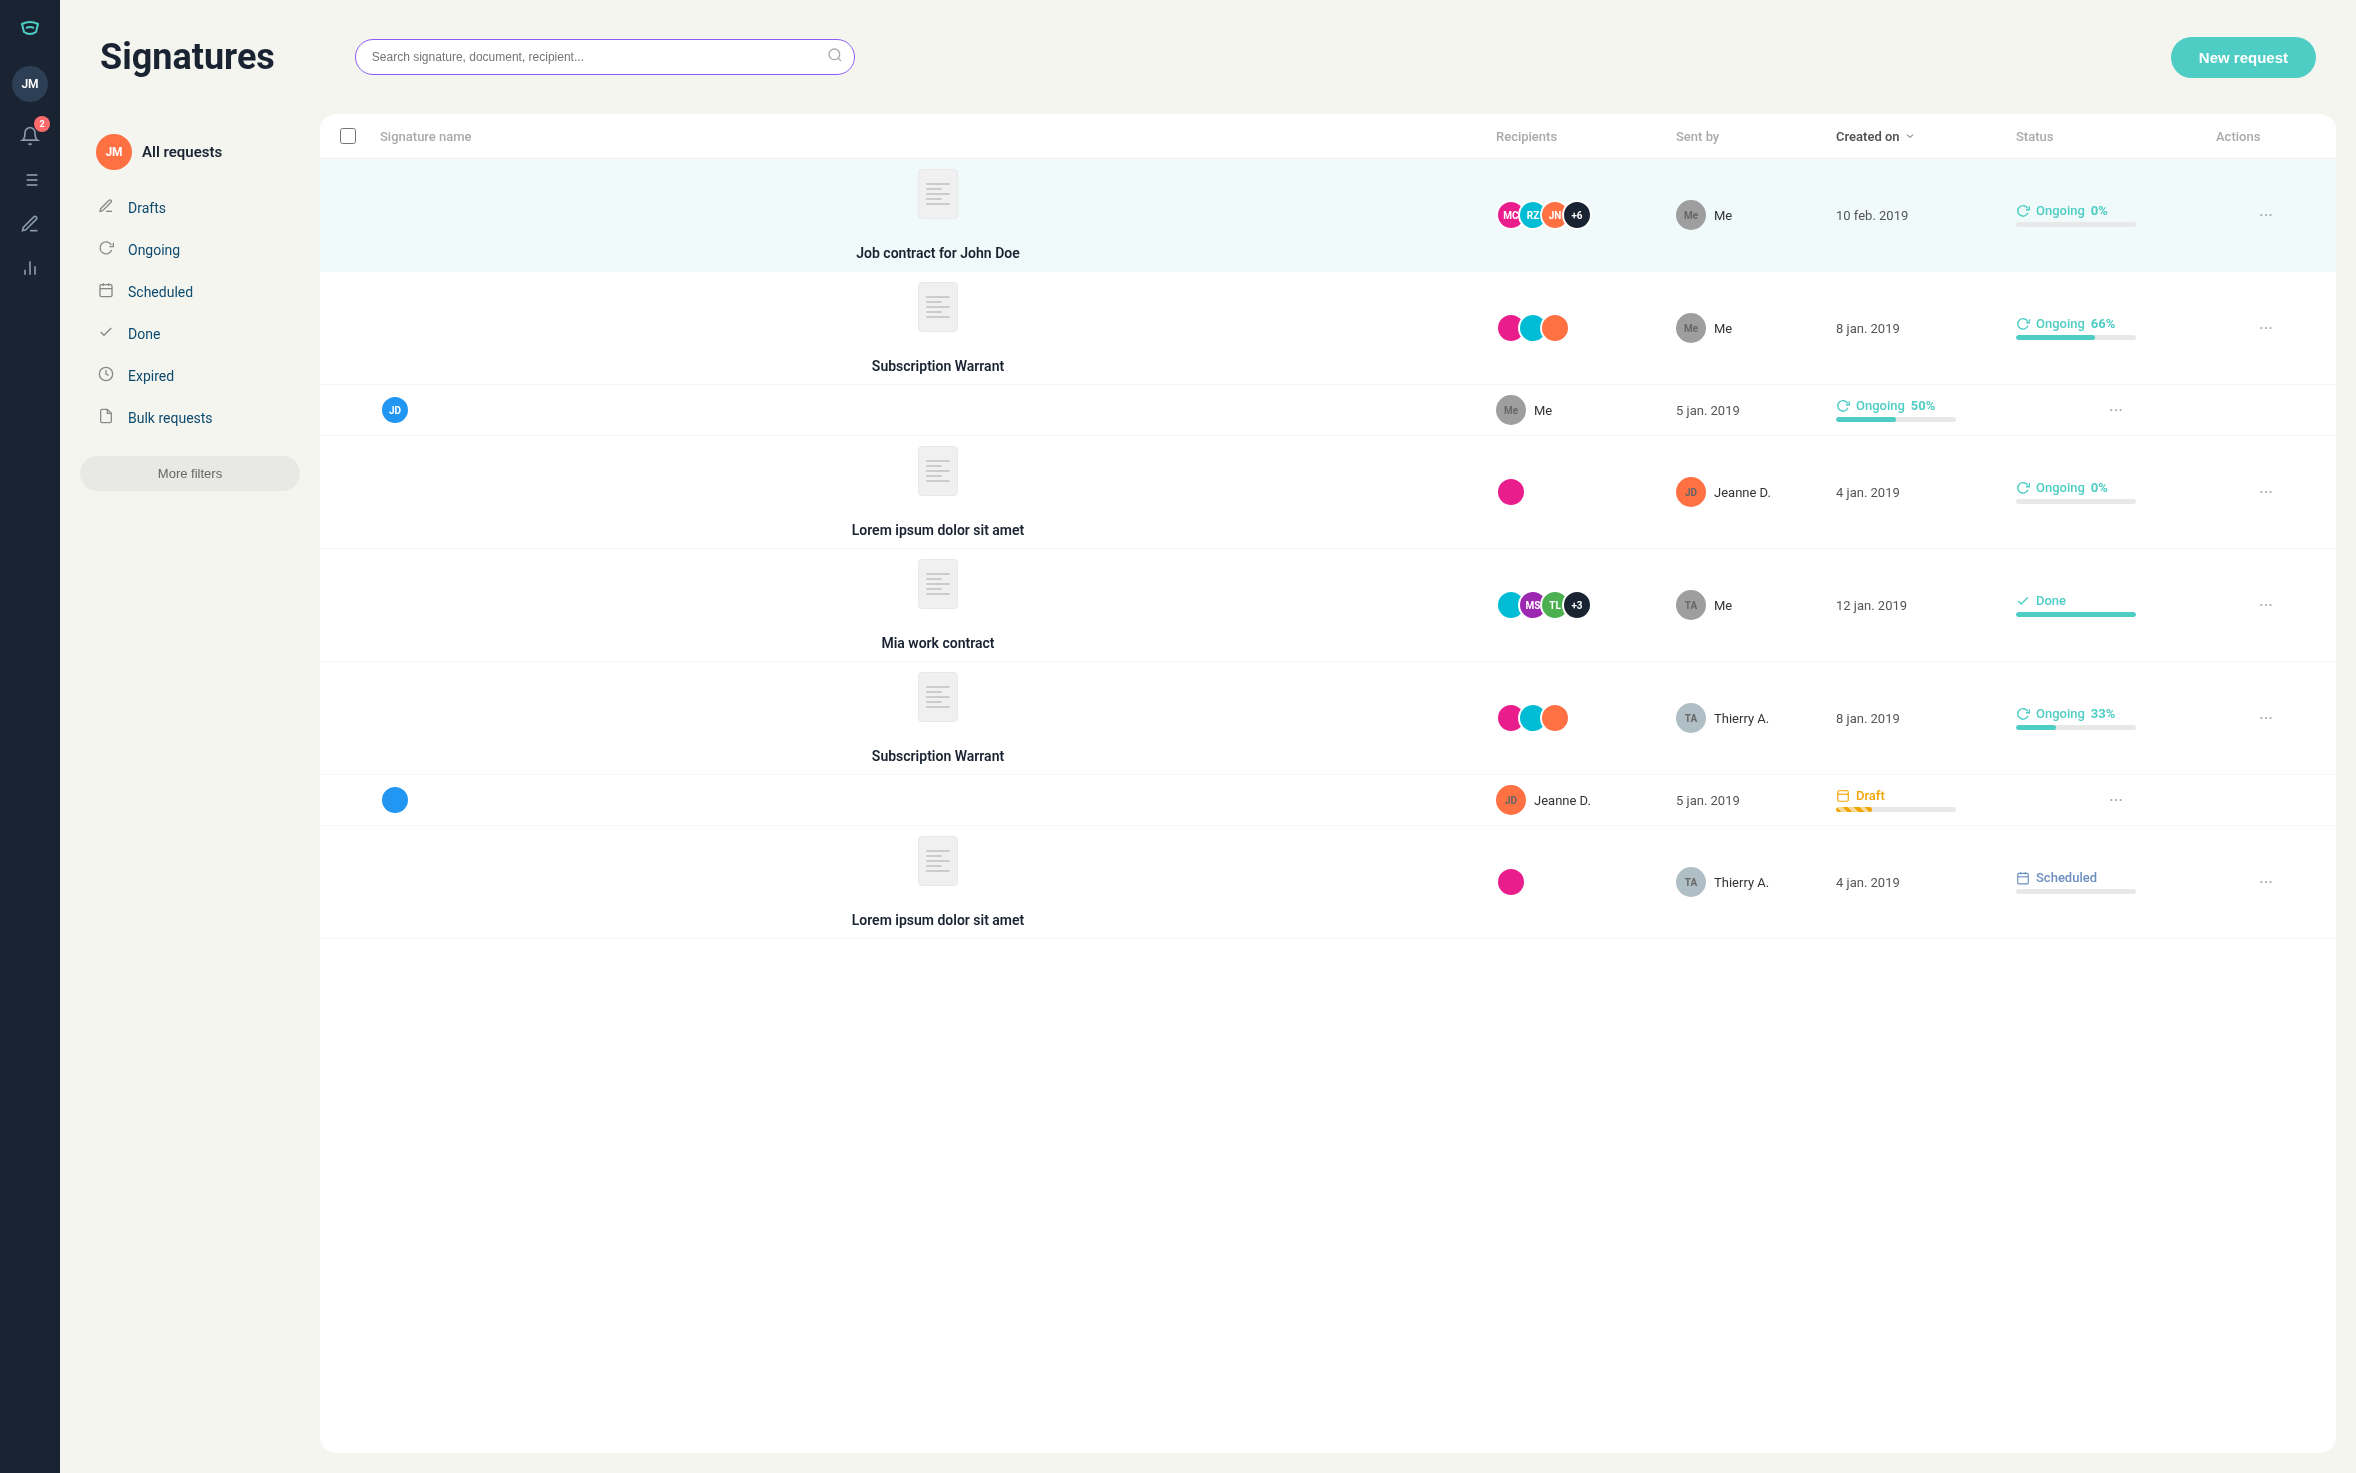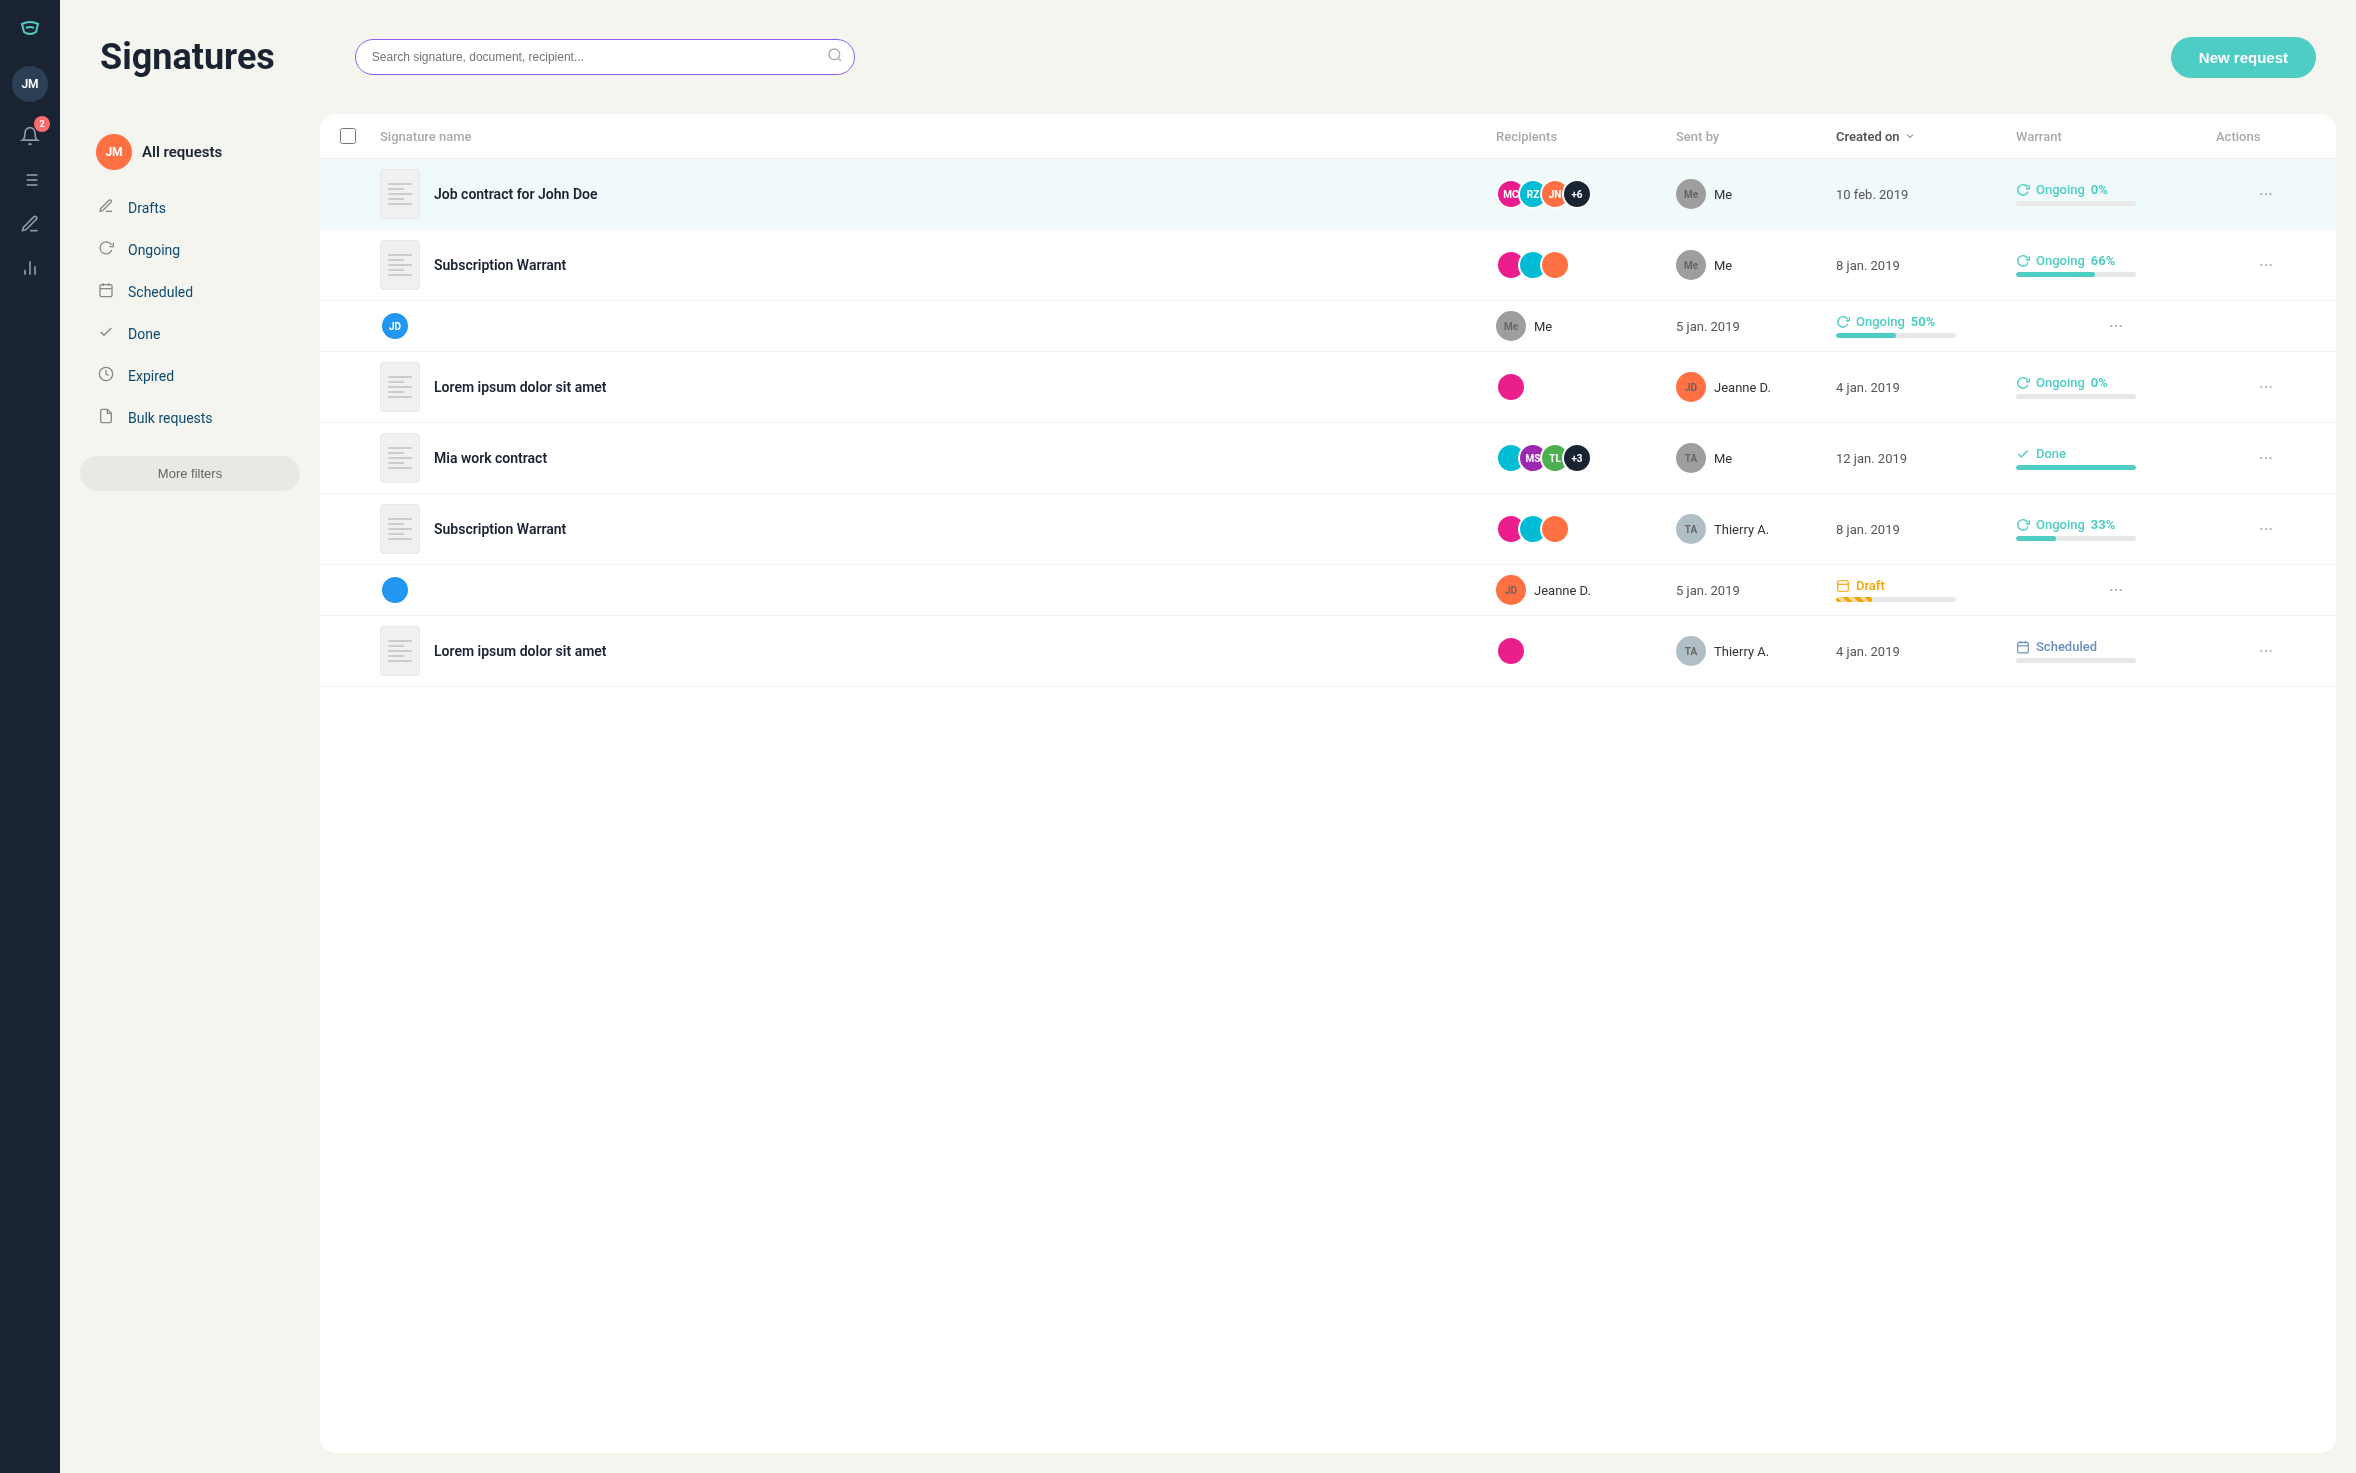--- a/index.html
+++ b/index.html
@@ -239,21 +239,22 @@
       align-items: center;
       cursor: pointer;
     }
     .table-row.highlighted {
       background: #f0fafa;
     }
 
     .doc-cell {
       display: flex;
       align-items: center;
-      gap: 14px;
+      gap: 26px;
+      flex-direction: column;
     }
     .doc-thumb {
       width: 40px;
       height: 50px;
       background: #f0f0f0;
       border-radius: 4px;
       display: flex;
       align-items: center;
       justify-content: center;
       flex-shrink: 0;
@@ -532,21 +533,21 @@
         </div>
         <div class="col-label">Signature name</div>
         <div class="col-label">Recipients</div>
         <div class="col-label">Sent by</div>
         <div class="col-label sortable">
           Created on
           <svg width="12" height="12" viewBox="0 0 24 24" fill="none" stroke="#555" stroke-width="2">
             <polyline points="6 9 12 15 18 9"></polyline>
           </svg>
         </div>
-        <div class="col-label">Warrant</div>
+        <div class="col-label">Status</div>
         <div class="col-label">Actions</div>
       </div>
 
       <div class="table-body" id="table-body">
       <div class="table-row highlighted">
     <div class="checkbox-col">
     </div>
     <div class="doc-cell">
       <div class="doc-thumb">
         <div class="lines">

